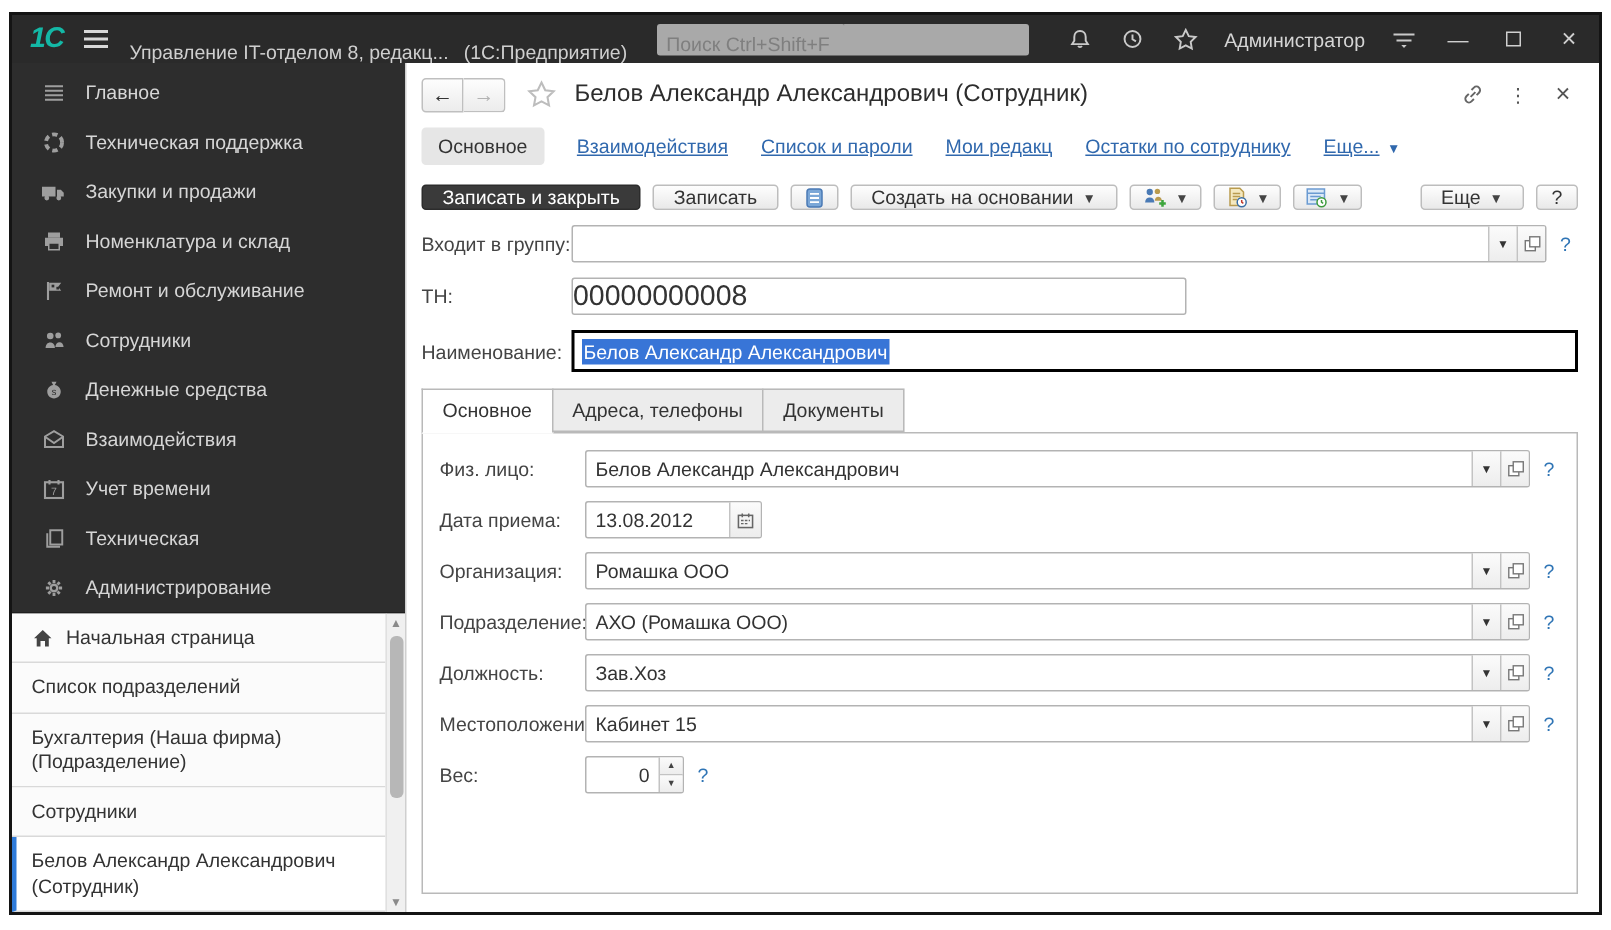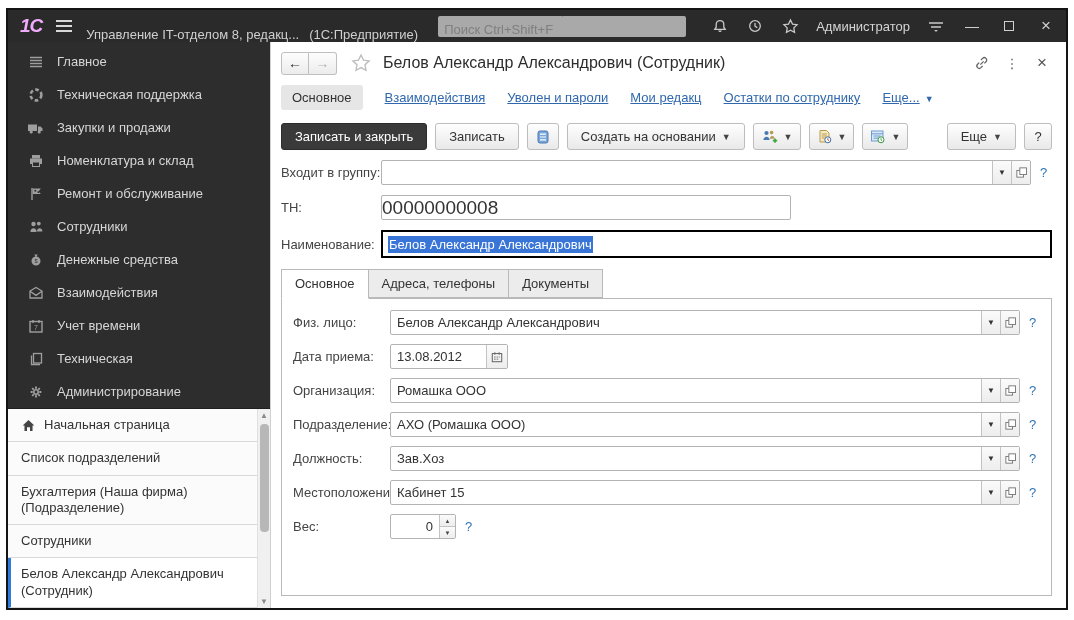--- a/index.html
+++ b/index.html
@@ -1,21 +1,21 @@
 <!DOCTYPE html>
 <html><head>
 <meta charset="utf-8">
 <style>
   * { margin:0; padding:0; box-sizing:border-box; }
   html,body { width:1074px; height:620px; background:#fff; font-family:"Liberation Sans", sans-serif; font-size:13px; color:#333; overflow:hidden; }
   .window { position:absolute; left:6px; top:8px; width:1062px; height:602px; border:2px solid #141414; background:#fff; display:flex; flex-direction:column; }
 
   
   .titlebar { height:32px; background:#2a2a2a; display:flex; align-items:center; padding:0 10px 0 12px; gap:14px; flex:none; }
-  .logo { color:#f0abfc; font-weight:bold; font-style:italic; font-size:19px; letter-spacing:-1px; }
+  .logo { color:#14b8a6; font-weight:bold; font-style:italic; font-size:19px; letter-spacing:-1px; }
   .burger { display:flex; flex-direction:column; gap:3px; cursor:pointer; }
   .burger span { display:block; width:16px; height:2px; background:#d8d8d8; }
   .apptitle { color:#cfcfcf; white-space:nowrap;margin-top:16px; }
   .appsuffix { color:#cfcfcf; margin-left:10px; }
   .searchbox { width:248px; height:21px; background:#a9a9a9; border-radius:2px; display:flex; align-items:center; padding:0 6px; gap:5px; margin-left:6px;flex-direction:column; }
   .searchbox input { border:none; background:transparent; outline:none; font-size:13px; color:#3a3a3a; width:100%; font-family:"Liberation Sans", sans-serif; }
   .searchbox input::placeholder { color:#7f7f7f; opacity:1; }
   .tb-right { margin-left:auto; display:flex; align-items:center; gap:17px; }
   .tb-ic { width:18px; height:18px; display:flex; align-items:center; justify-content:center; cursor:pointer; }
   .tb-user { color:#d5d5d5; cursor:pointer; }
@@ -51,21 +51,21 @@
   .dots { font-size:13px; letter-spacing:0; }
   .closex { font-size:17px; }
 
   .navlinks { display:flex; align-items:center; gap:22px; margin-top:7px; flex:none; }
   .chip { background:#e6e6e6; border-radius:3px; padding:5px 11px; color:#333; cursor:default; }
   .nlink { color:#3068ad; text-decoration:underline; cursor:pointer; white-space:nowrap; }
   .nmore { color:#3068ad; text-decoration:underline; cursor:pointer; }
   .nmore .car { text-decoration:none; display:inline-block; margin-left:5px; font-size:9px; color:#3068ad; }
 
   .toolbar { display:flex; align-items:center; gap:8px; margin-top:13px; flex:none; }
-  .btn { height:27px; border:1px solid #bdbdbd; border-radius:3px; background:linear-gradient(#fefefe,#e9e9e9); padding:0 13px; display:inline-flex; align-items:center; gap:6px; cursor:pointer; color:#333; font-size:13px; }
+  .btn { height:17px; border:1px solid #bdbdbd; border-radius:3px; background:linear-gradient(#fefefe,#e9e9e9); padding:0 13px; display:inline-flex; align-items:center; gap:6px; cursor:pointer; color:#333; font-size:13px; }
   .btn.primary { background:#3a3a3a; border-color:#2c2c2c; color:#fff; }
   .btn.icon { padding:0 7px; }
   .btn .car { font-size:9px; color:#444; }
   .sp-grow { flex:1; }
   .btn.help { width:28px; justify-content:center; padding:0; }
 
   .frow { display:flex; align-items:center; margin-top:10px; flex:none; }
   .flabel { width:100px; flex:none; color:#444; }
   .combo { display:flex; align-items:stretch; height:25px; border:1px solid #b3b3b3; border-radius:2px; background:#fff; min-width:0; }
   .combo input { flex:1; border:none; outline:none; padding:0 6px; font-size:13px; font-family:"Liberation Sans", sans-serif; color:#333; min-width:0; background:transparent; }
@@ -298,21 +298,21 @@
               <path d="M9.6 6.4l-3.2 3.2M7 5l1.6-1.6a2.4 2.4 0 0 1 3.4 3.4L10.4 8.4M8.6 11l-1.6 1.6a2.4 2.4 0 0 1-3.4-3.4L5.2 7.6" fill="none" stroke="#666" stroke-width="1.3"></path>
             </svg>
         </span>
         <span class="head-ic dots">⋮</span>
         <span class="head-ic closex">×</span>
       </div>
 
       <div class="navlinks">
         <span class="chip">Основное</span>
         <span class="nlink">Взаимодействия</span>
-        <span class="nlink">Уволен и пароли</span>
+        <span class="nlink">Список и пароли</span>
         <span class="nlink">Мои редакц</span>
         <span class="nlink">Остатки по сотруднику</span>
         <span class="nmore"><span>Еще...</span><span class="car">▼</span></span>
       </div>
 
       <div class="toolbar">
         <span class="btn primary">Записать и закрыть</span>
         <span class="btn">Записать</span>
         <span class="btn icon">
           <svg width="16" height="16" viewBox="0 0 16 16">

